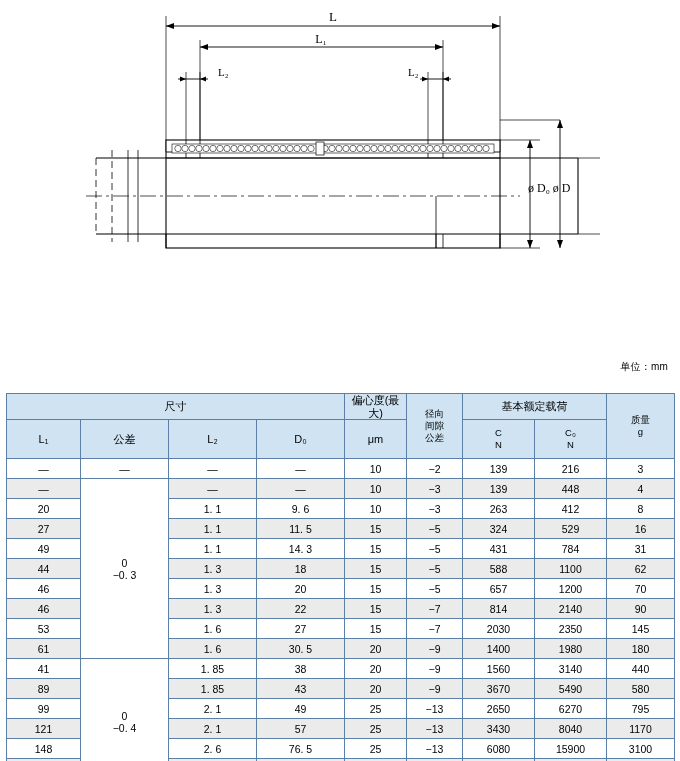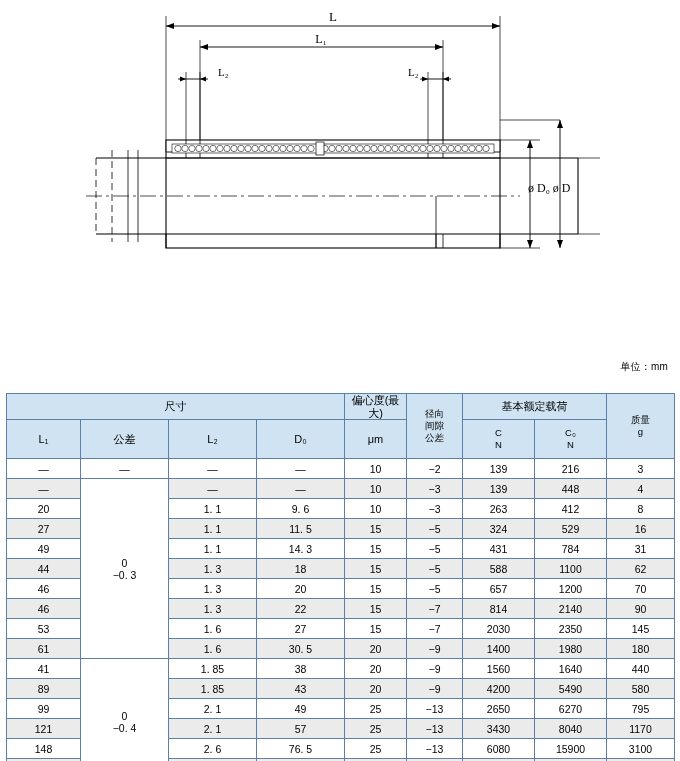--- a/index.html
+++ b/index.html
@@ -388,30 +388,30 @@
       <td>41</td>
       <td class="tol" rowspan="6">
         <div>0</div>
         <div>−0. 4</div>
       </td>
       <td>1. 85</td>
       <td>38</td>
       <td>20</td>
       <td>−9</td>
       <td>1560</td>
-      <td>1640</td>
+      <td>3140</td>
       <td>440</td>
     </tr>
     <tr class="alt">
       <td>89</td>
       <td>1. 85</td>
       <td>43</td>
       <td>20</td>
       <td>−9</td>
-      <td>4200</td>
+      <td>3670</td>
       <td>5490</td>
       <td>580</td>
     </tr>
     <tr>
       <td>99</td>
       <td>2. 1</td>
       <td>49</td>
       <td>25</td>
       <td>−13</td>
       <td>2650</td>

